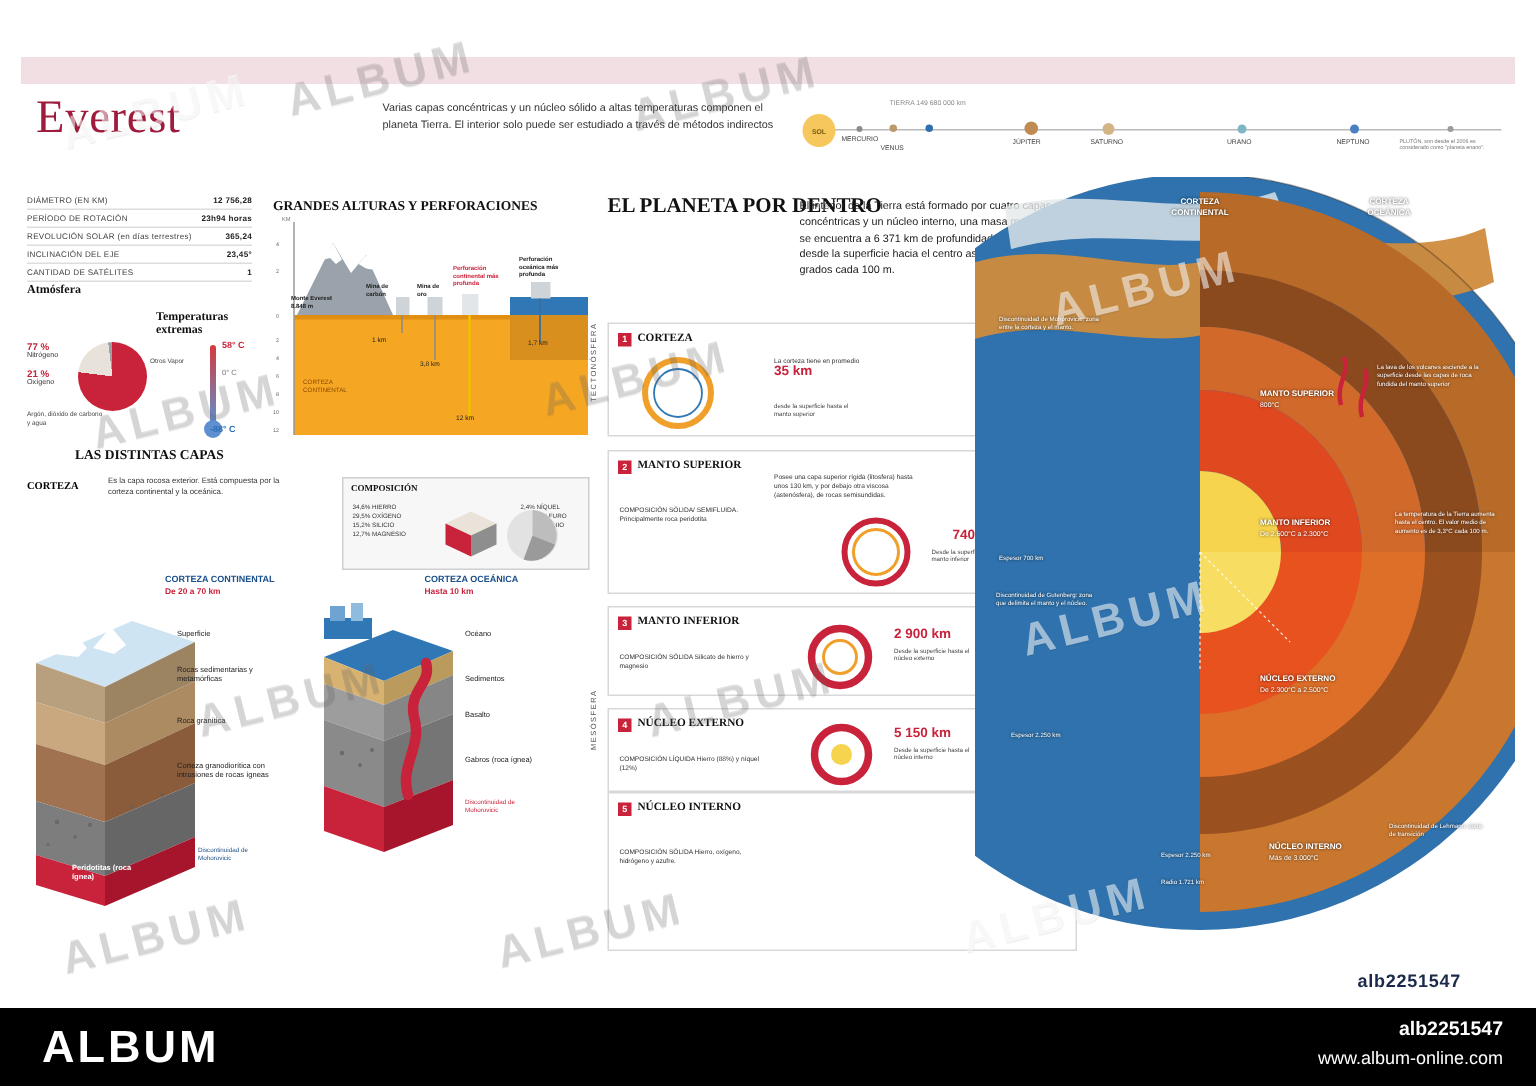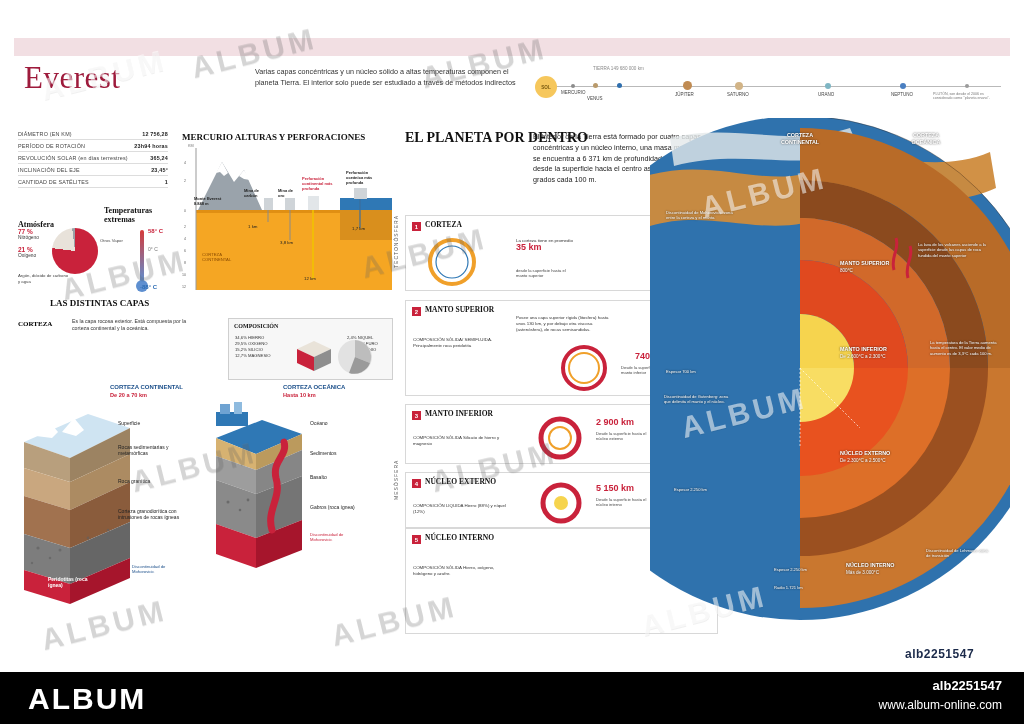--- a/index.html
+++ b/index.html
@@ -272,21 +272,21 @@
     <div class="spec-row">
       <span>INCLINACIÓN DEL EJE</span>
       <span class="v">23,45°</span>
     </div>
     <div class="spec-row">
       <span>CANTIDAD DE SATÉLITES</span>
       <span class="v">1</span>
     </div>
   </div>
 
-  <div style="position:absolute;left:18px;top:220px;" class="atm-title">Atmósfera</div>
+  <div style="position:absolute;left:18px;top:188px;" class="atm-title">Atmósfera</div>
   <div style="position:absolute;left:104px;top:206px;width:74px;" class="temp-title">Temperaturas extremas</div>
 
   <div class="pie"></div>
   <div class="atm-legend">
     <div class="p">77 %</div>
     <div class="g">Nitrógeno</div>
     <div class="p" style="margin-top:6px;">21 %</div>
     <div class="g">Oxígeno</div>
   </div>
   <div class="atm-note">Argón, dióxido de carbono y agua</div>
@@ -297,21 +297,21 @@
     <div class="therm-bulb"></div>
     <div class="t-hot">58° C</div>
     <div class="t-mid">0° C</div>
     <div class="t-cold">-88° C</div>
   </div>
 
   <div class="sec-title capas-title">LAS DISTINTAS CAPAS</div>
   <div class="corteza-label">CORTEZA</div>
   <div class="corteza-desc">Es la capa rocosa exterior. Está compuesta por la corteza continental y la oceánica.</div>
 
-  <div class="sec-title perf-title">MERCURIO ALTURAS Y PERFORACIONES</div>
+  <div class="sec-title perf-title">GRANDES ALTURAS Y PERFORACIONES</div>
   <div class="mountain-panel">
     <svg width="210" height="142" viewBox="0 0 210 142">
 
       <rect x="14" y="0" width="196" height="62" fill="#ffffff"></rect>
 
       <rect x="14" y="62" width="196" height="80" fill="#f5a623"></rect>
       <rect x="14" y="62" width="196" height="3" fill="#e08f13"></rect>
 
       <rect x="158" y="50" width="52" height="14" fill="#2f78b5"></rect>
       <rect x="158" y="62" width="52" height="30" fill="#d98f1d"></rect>

